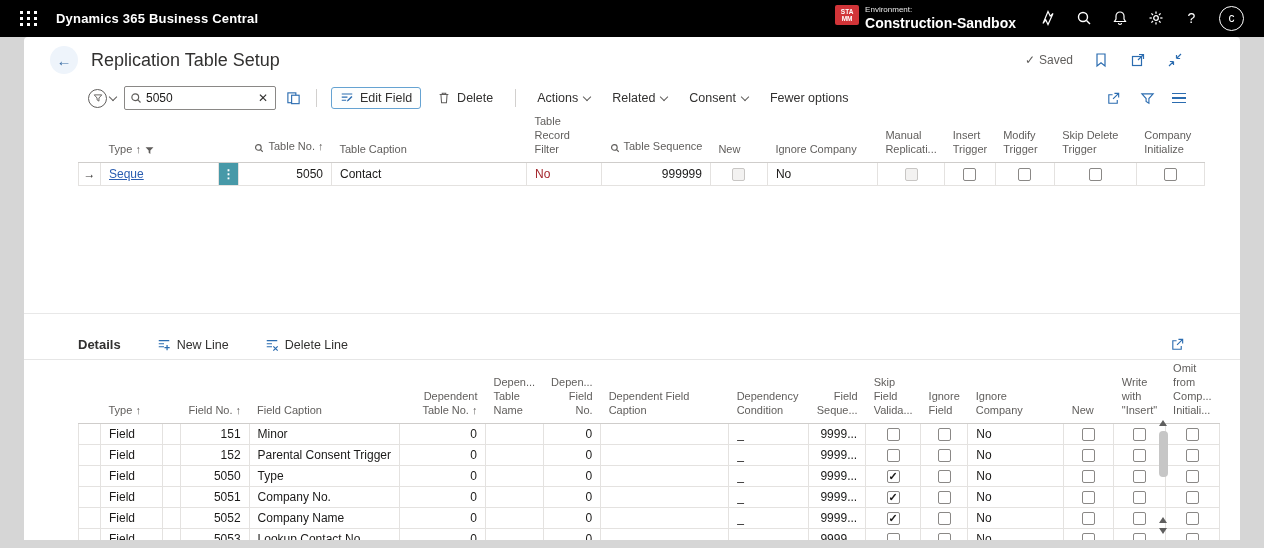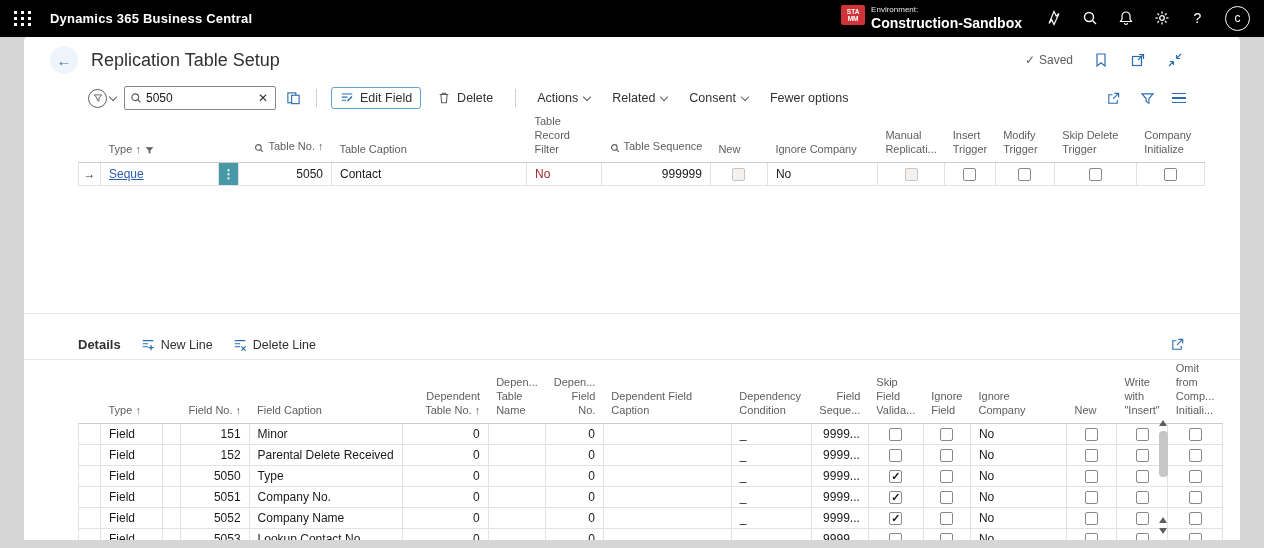--- a/index.html
+++ b/index.html
@@ -1,20 +1,20 @@
 <!DOCTYPE html>
 <html><head>
 <meta charset="utf-8">
 <style>
   * { box-sizing: border-box; margin: 0; padding: 0; }
   html,body { width:1264px; height:548px; overflow:hidden; }
   body { font-family:"Liberation Sans", sans-serif; background:#d6d6d6; color:#1b1a19; }
 
   
-  .topbar { height:37px; background:#000; display:flex; align-items:center; padding:0 14px; color:#fff; }
+  .topbar { height:37px; background:#000; display:flex; align-items:center; padding:0 20px; color:#fff; }
   .waffle { display:grid; grid-template-columns:repeat(3,4px); grid-gap:3px; cursor:pointer; margin-right:18px; }
   .waffle i { width:3px; height:3px; background:#fff; display:block; }
   .app-title { font-size:13px; font-weight:700; letter-spacing:.2px; }
   .topbar-right { margin-left:auto; display:flex; align-items:center; gap:19px; }
   .env-wrap { display:flex; gap:6px; margin-right:4px; }
   .env-badge { background:#d13438; border-radius:2px; width:24px; height:20px; display:flex; flex-direction:column; align-items:center; justify-content:center; font-size:6.5px; font-weight:700; line-height:1.15; }
   .env-text { display:flex; flex-direction:column; line-height:1.2; }
   .env-label { font-size:8px; color:#e8e8e8; }
   .env-name { font-size:14px; font-weight:700; }
   .tb-icon { width:17px; height:17px; color:#fff; display:flex; align-items:center; justify-content:center; cursor:pointer; }
@@ -73,21 +73,21 @@
   .cell-link { color:#2a5db0; text-decoration:underline; cursor:pointer; }
   .redval { color:#a4262c; }
   .rowmenu { display:flex; align-items:center; justify-content:center; width:100%; height:100%; background:#4799a8; color:#fff; font-size:12px; font-weight:700; cursor:pointer; }
   .th-flex { display:inline-flex; align-items:flex-end; gap:4px; }
   .th-flex svg { flex:none; margin-bottom:1px; }
 
   .grid-empty { flex:none; height:128px; border-bottom:1px solid #e8e8e8; }
   .section-gap { flex:none; height:16px; }
 
   
-  .details-bar { height:30px; display:flex; align-items:center; gap:20px; padding:0 54px; border-bottom:1px solid #e6e6e6; flex:none; }
+  .details-bar { height:30px; display:flex; align-items:center; gap:36px; padding:0 54px; border-bottom:1px solid #e6e6e6; flex:none; }
   .details-title { font-size:13px; font-weight:700; color:#323130; }
   .dbar-btn { display:flex; align-items:center; gap:6px; font-size:12.5px; color:#323130; cursor:pointer; }
   .dbar-btn svg { width:14px; height:14px; color:#2b6cb0; }
   .dbar-right { margin-left:auto; }
 
   .details-region { flex:1; padding-left:54px; position:relative; overflow:hidden; }
   .details-grid thead tr { height:58px; }
 
   
   .vscroll { position:absolute; left:1132px; top:58px; bottom:4px; width:14px; display:flex; flex-direction:column; align-items:center; padding:2px 0; }
@@ -434,21 +434,21 @@
     <td class="cbcell"><span class="cb"></span></td>
     <td class="cbcell"><span class="cb"></span></td>
     <td class="cbcell"><span class="cb"></span></td>
   </tr>
 
   <tr>
     <td class="sel"></td>
     <td>Field</td>
     <td class="menu"></td>
     <td class="num">152</td>
-    <td>Parental Delete Received</td>
+    <td>Parental Consent Trigger</td>
     <td class="num">0</td>
     <td></td>
     <td class="num">0</td>
     <td></td>
     <td>_</td>
     <td class="num">9999...</td>
     <td class="cbcell"><span class="cb"></span></td>
     <td class="cbcell"><span class="cb"></span></td>
     <td>No</td>
     <td class="cbcell"><span class="cb"></span></td>

